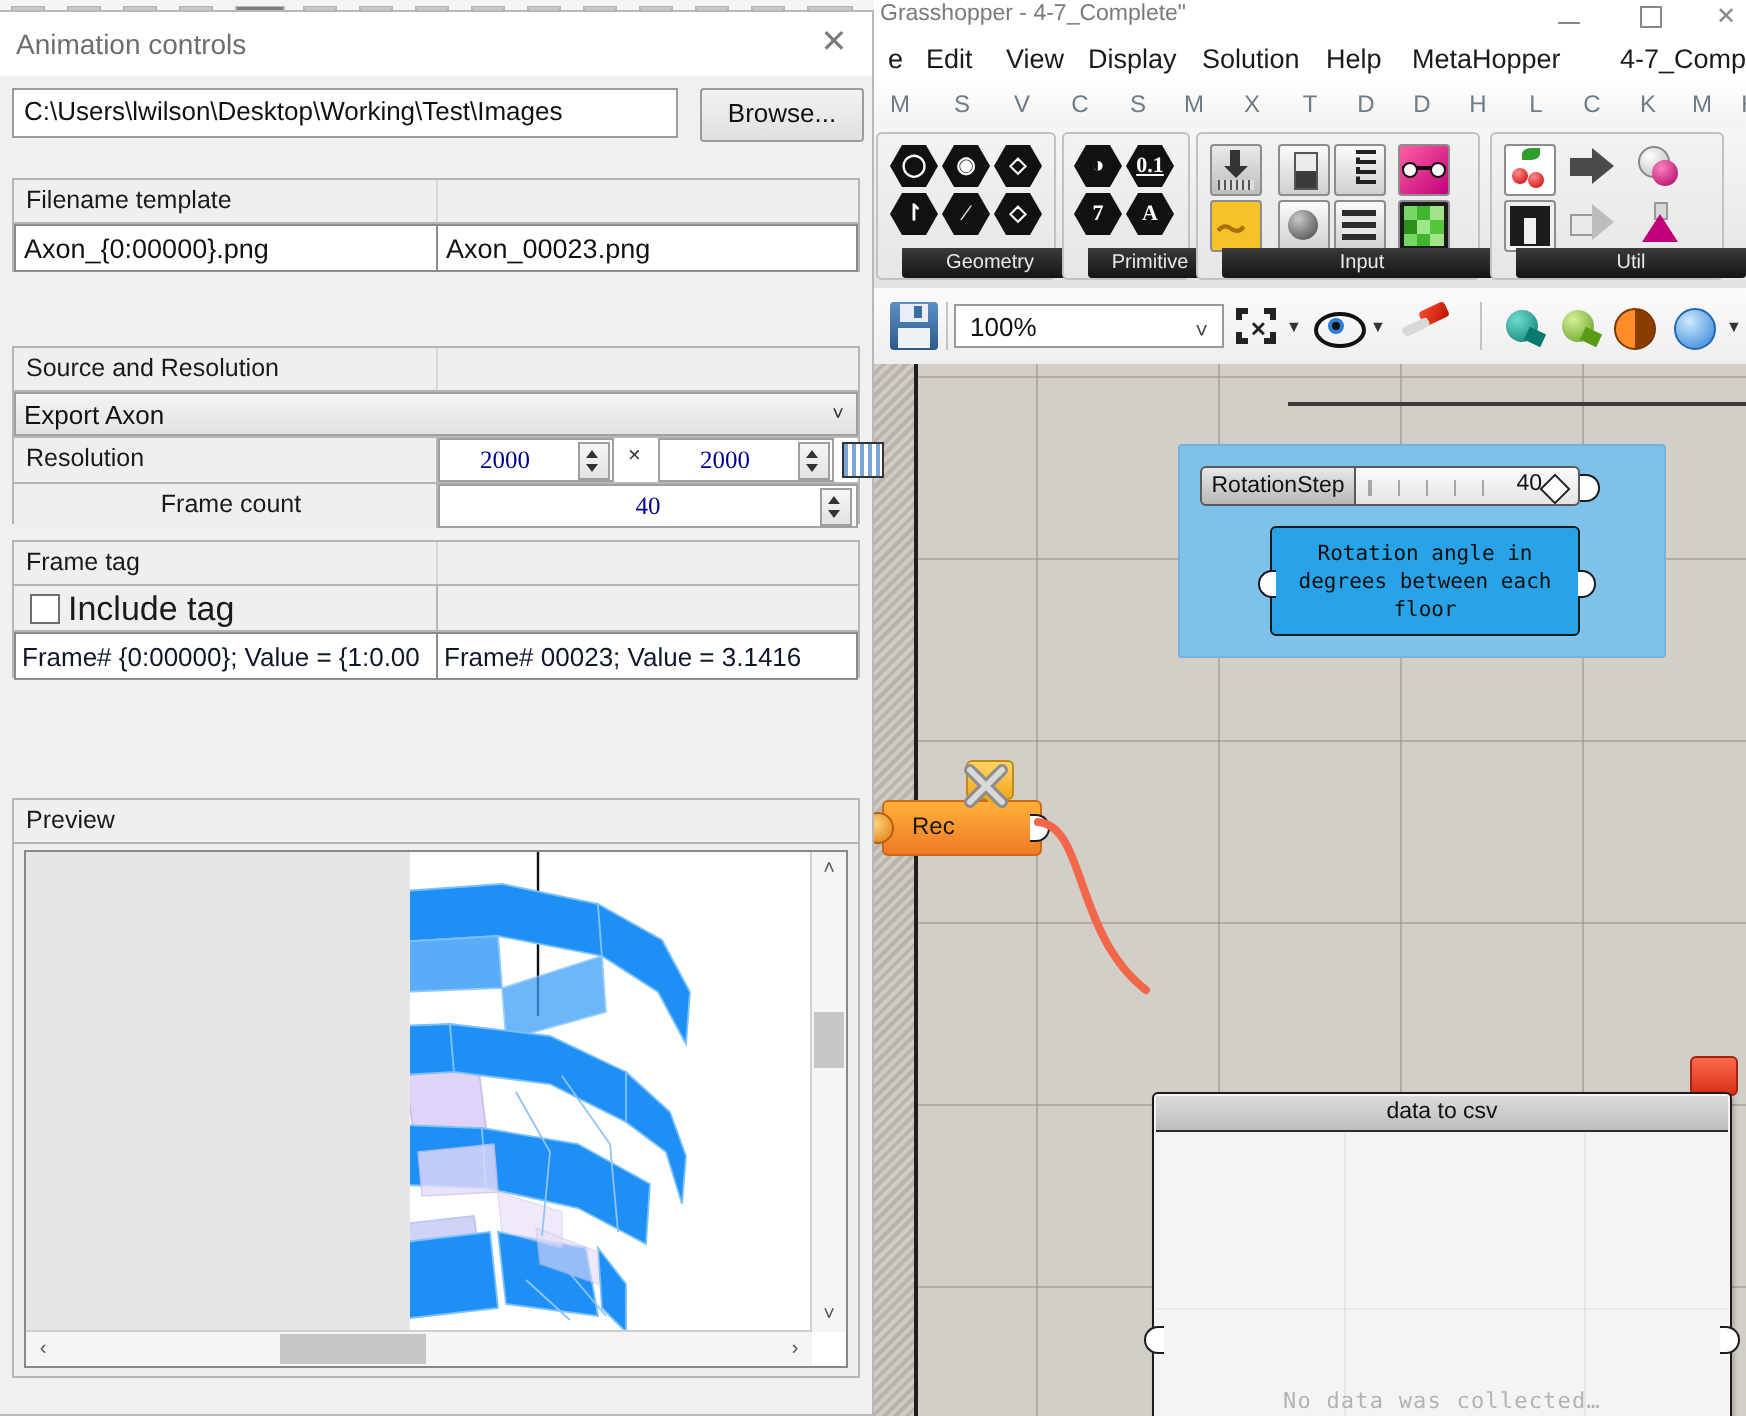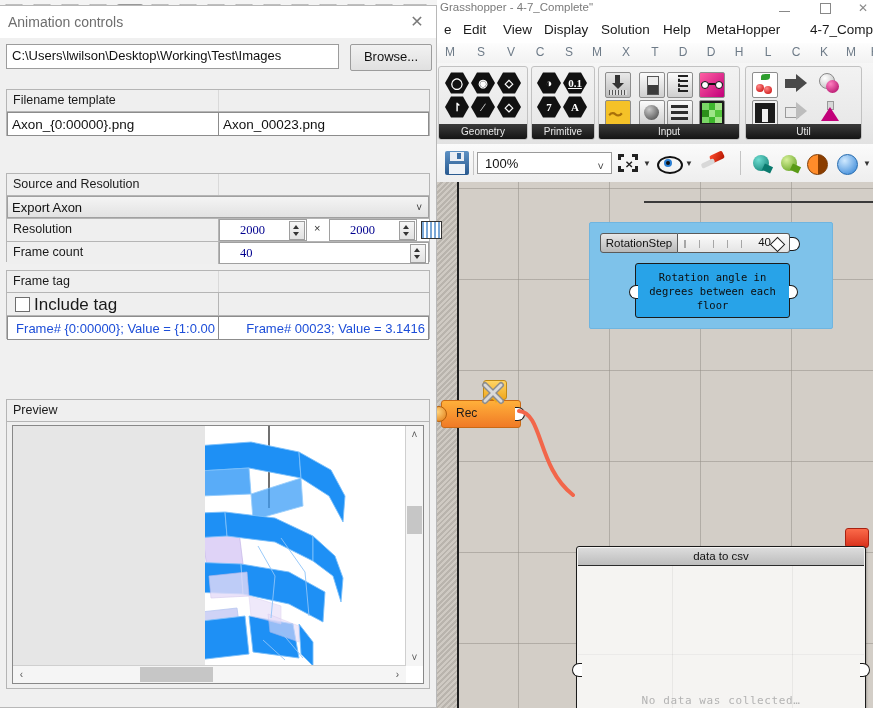--- a/index.html
+++ b/index.html
@@ -70,21 +70,21 @@
     position: absolute; left: 0; top: 63px; width: 438px; height: 81px;
     background: linear-gradient(to bottom, #f6f6f6 0%, #ebebeb 60%, #e2e2e2 100%);
     border-bottom: 1px solid #cfcfcf;
   }
   .rb-group {
     position: absolute; top: 3px; height: 72px;
     border: 1px solid #c2c2c2; border-radius: 3px;
     background: linear-gradient(to bottom,#f2f2f2,#e6e6e6);
   }
   .rb-group-label {
-    position: absolute; left: 0; bottom: 0; height: 15px; width: 100%;
+    position: absolute; left: 12px; bottom: 0; height: 15px; width: 100%;
     background: linear-gradient(to bottom,#3b3b3b,#141414);
     color: #e8e8e8; font-size: 10px; text-align: center; line-height: 15px;
     border-radius: 0 0 2px 2px;
   }
   .hexico {
     position: absolute; width: 24px; height: 22px;
     background: #111;
     clip-path: polygon(25% 2%, 75% 2%, 100% 50%, 75% 98%, 25% 98%, 0% 50%);
     color: #fff; font-size: 11px; font-weight: bold;
     text-align: center; line-height: 22px;
@@ -330,21 +330,21 @@
     height: 21px; border-bottom: 1px solid #b5b5b5;
     font-size: 12.5px; color: #1a1a1a; line-height: 20px; padding-left: 6px;
     background: #efefef;
     position: relative;
   }
   .grp-head:after {
     content:""; position:absolute; left:50%; top:0; width:1px; height:100%;
     background:#d9d9d9;
   }
   .rowgrid { display: flex; border-bottom: 1px solid #b5b5b5; height: 22px; }
-  .rowgrid:last-child { border-bottom: none; }
+  .rowgrid:last-child { border-bottom: none; text-align: center; }
   .cell-l {
     width: 212px; box-sizing: border-box; border-right: 1px solid #b5b5b5;
     font-size: 12.5px; color: #1a1a1a; line-height: 21px; padding-left: 6px;
     background: #efefef;
   }
   .cell-r {
     flex: 1; box-sizing: border-box; background: #fff; position: relative;
   }
 
   #tpl-row { display: flex; height: 24px; }
@@ -387,22 +387,22 @@
     position:absolute; left:8px; top:4px; width:13px; height:13px;
     border:1px solid #6e6e6e; background:#fff;
   }
   #chk-label { position:absolute; left:27px; top:2px; font-size:17px; color:#1a1a1a;}
   #chk-right { flex:1; background:#efefef; }
 
   #tag-row { display:flex; height: 24px; }
   #tag-left, #tag-right {
     width: 212px; box-sizing:border-box;
     border:1px solid #8c8c8c; background:#fff;
-    font-size:13px; color:#1d4ed8; padding:2px 3px; line-height:19px;
-    overflow:hidden; white-space:nowrap;text-align:right;
+    font-size:13px; color:#0f172a; padding:2px 3px; line-height:19px;
+    overflow:hidden; white-space:nowrap;
   }
   #tag-right { flex:1; width:auto; border-left:none; }
 
   
   #preview-box {
     position: absolute; left: 6px; top: 361px; width: 424px; height: 290px;
     border: 1px solid #b5b5b5; background: #efefef; box-sizing: border-box;
   }
   #preview-head {
     height: 21px; border-bottom: 1px solid #b5b5b5;

